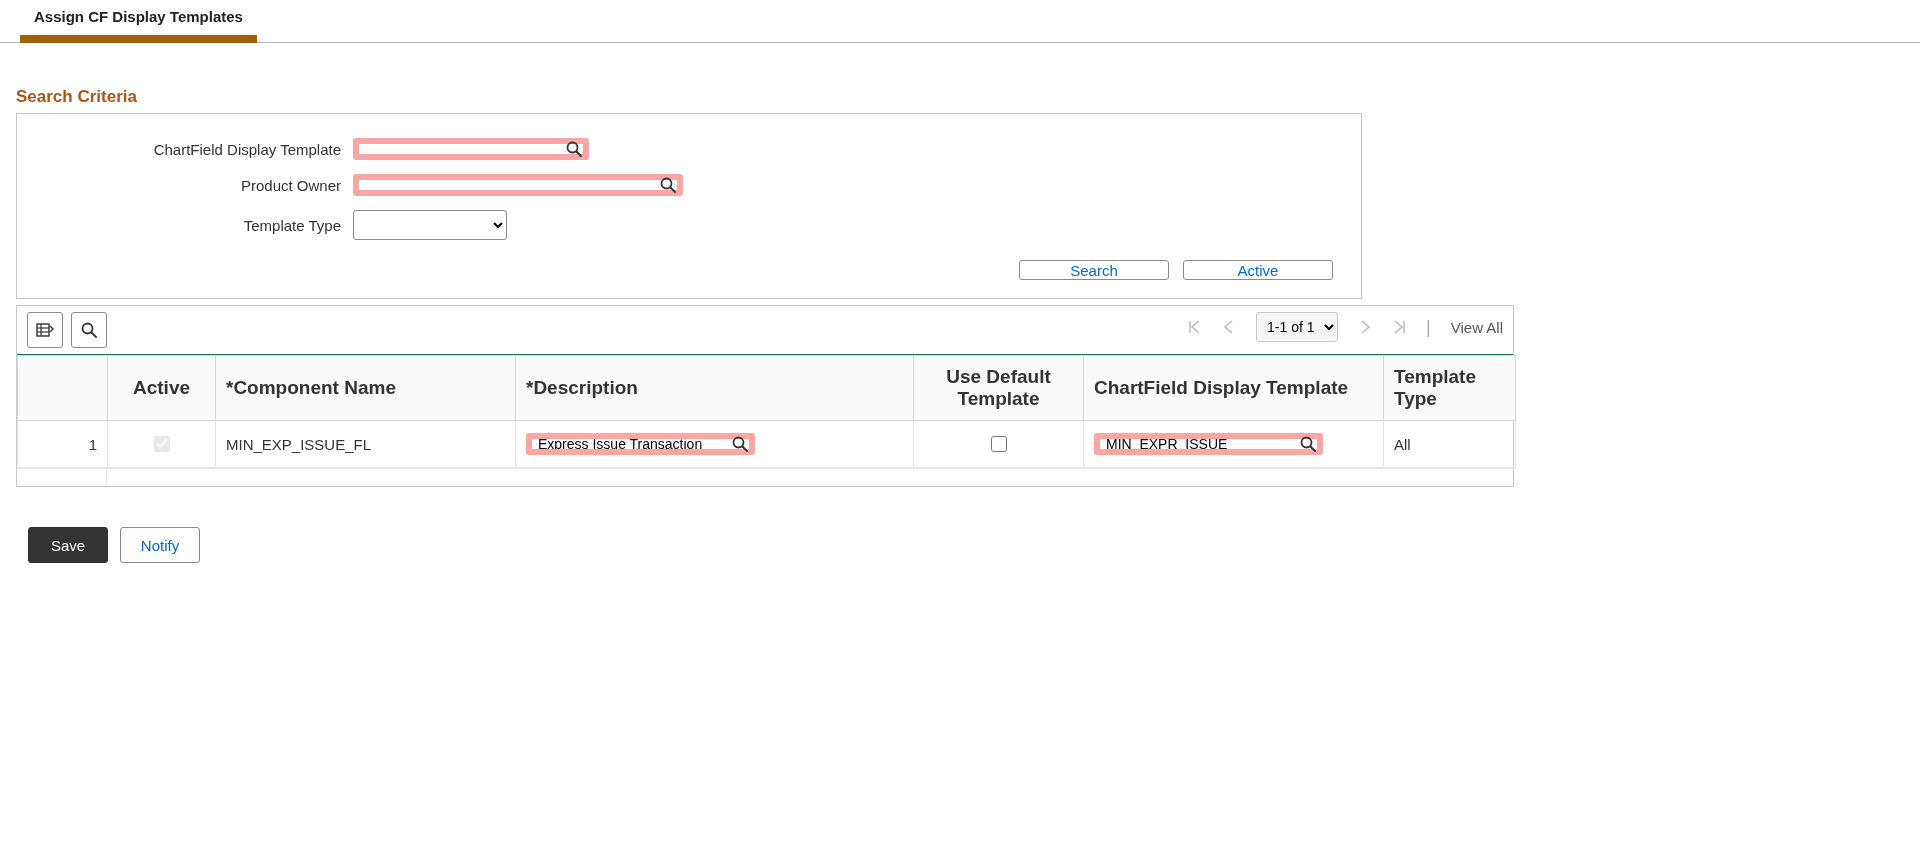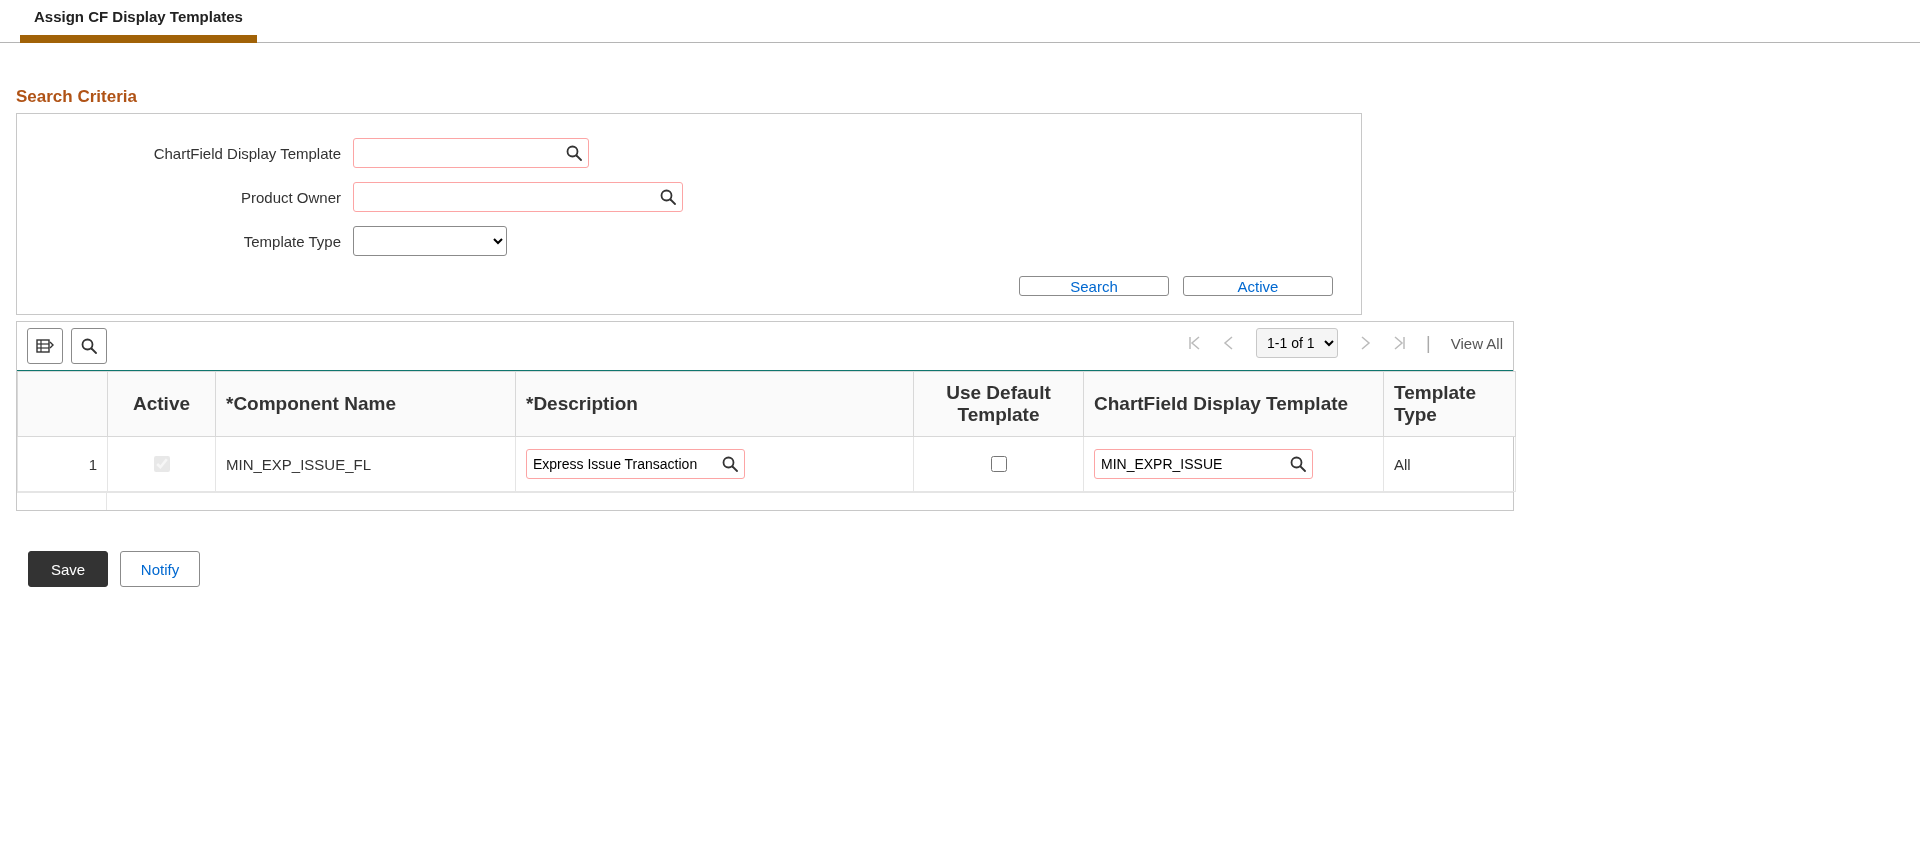--- a/index.html
+++ b/index.html
@@ -49,22 +49,22 @@
     text-align: right;
     padding-right: 12px;
     font-size: 15px;
     color: #333;
   }
   .lookup-wrap {
     position: relative;
     display: inline-block;
   }
   .txt {
-    height: 30px;
-    border: 1px solid #fca5a5;
+    height: 22px;
+    border: 6px solid #fca5a5;
     border-radius: 3px;
     padding: 2px 30px 2px 6px;
     font-size: 14px;
     background: #fff;
   }
   .txt-cf { width: 236px; }
   .txt-po { width: 330px; }
   .txt-comp { width: 220px; }
   .txt-desc { width: 332px; }
   .sel-templatetype {

